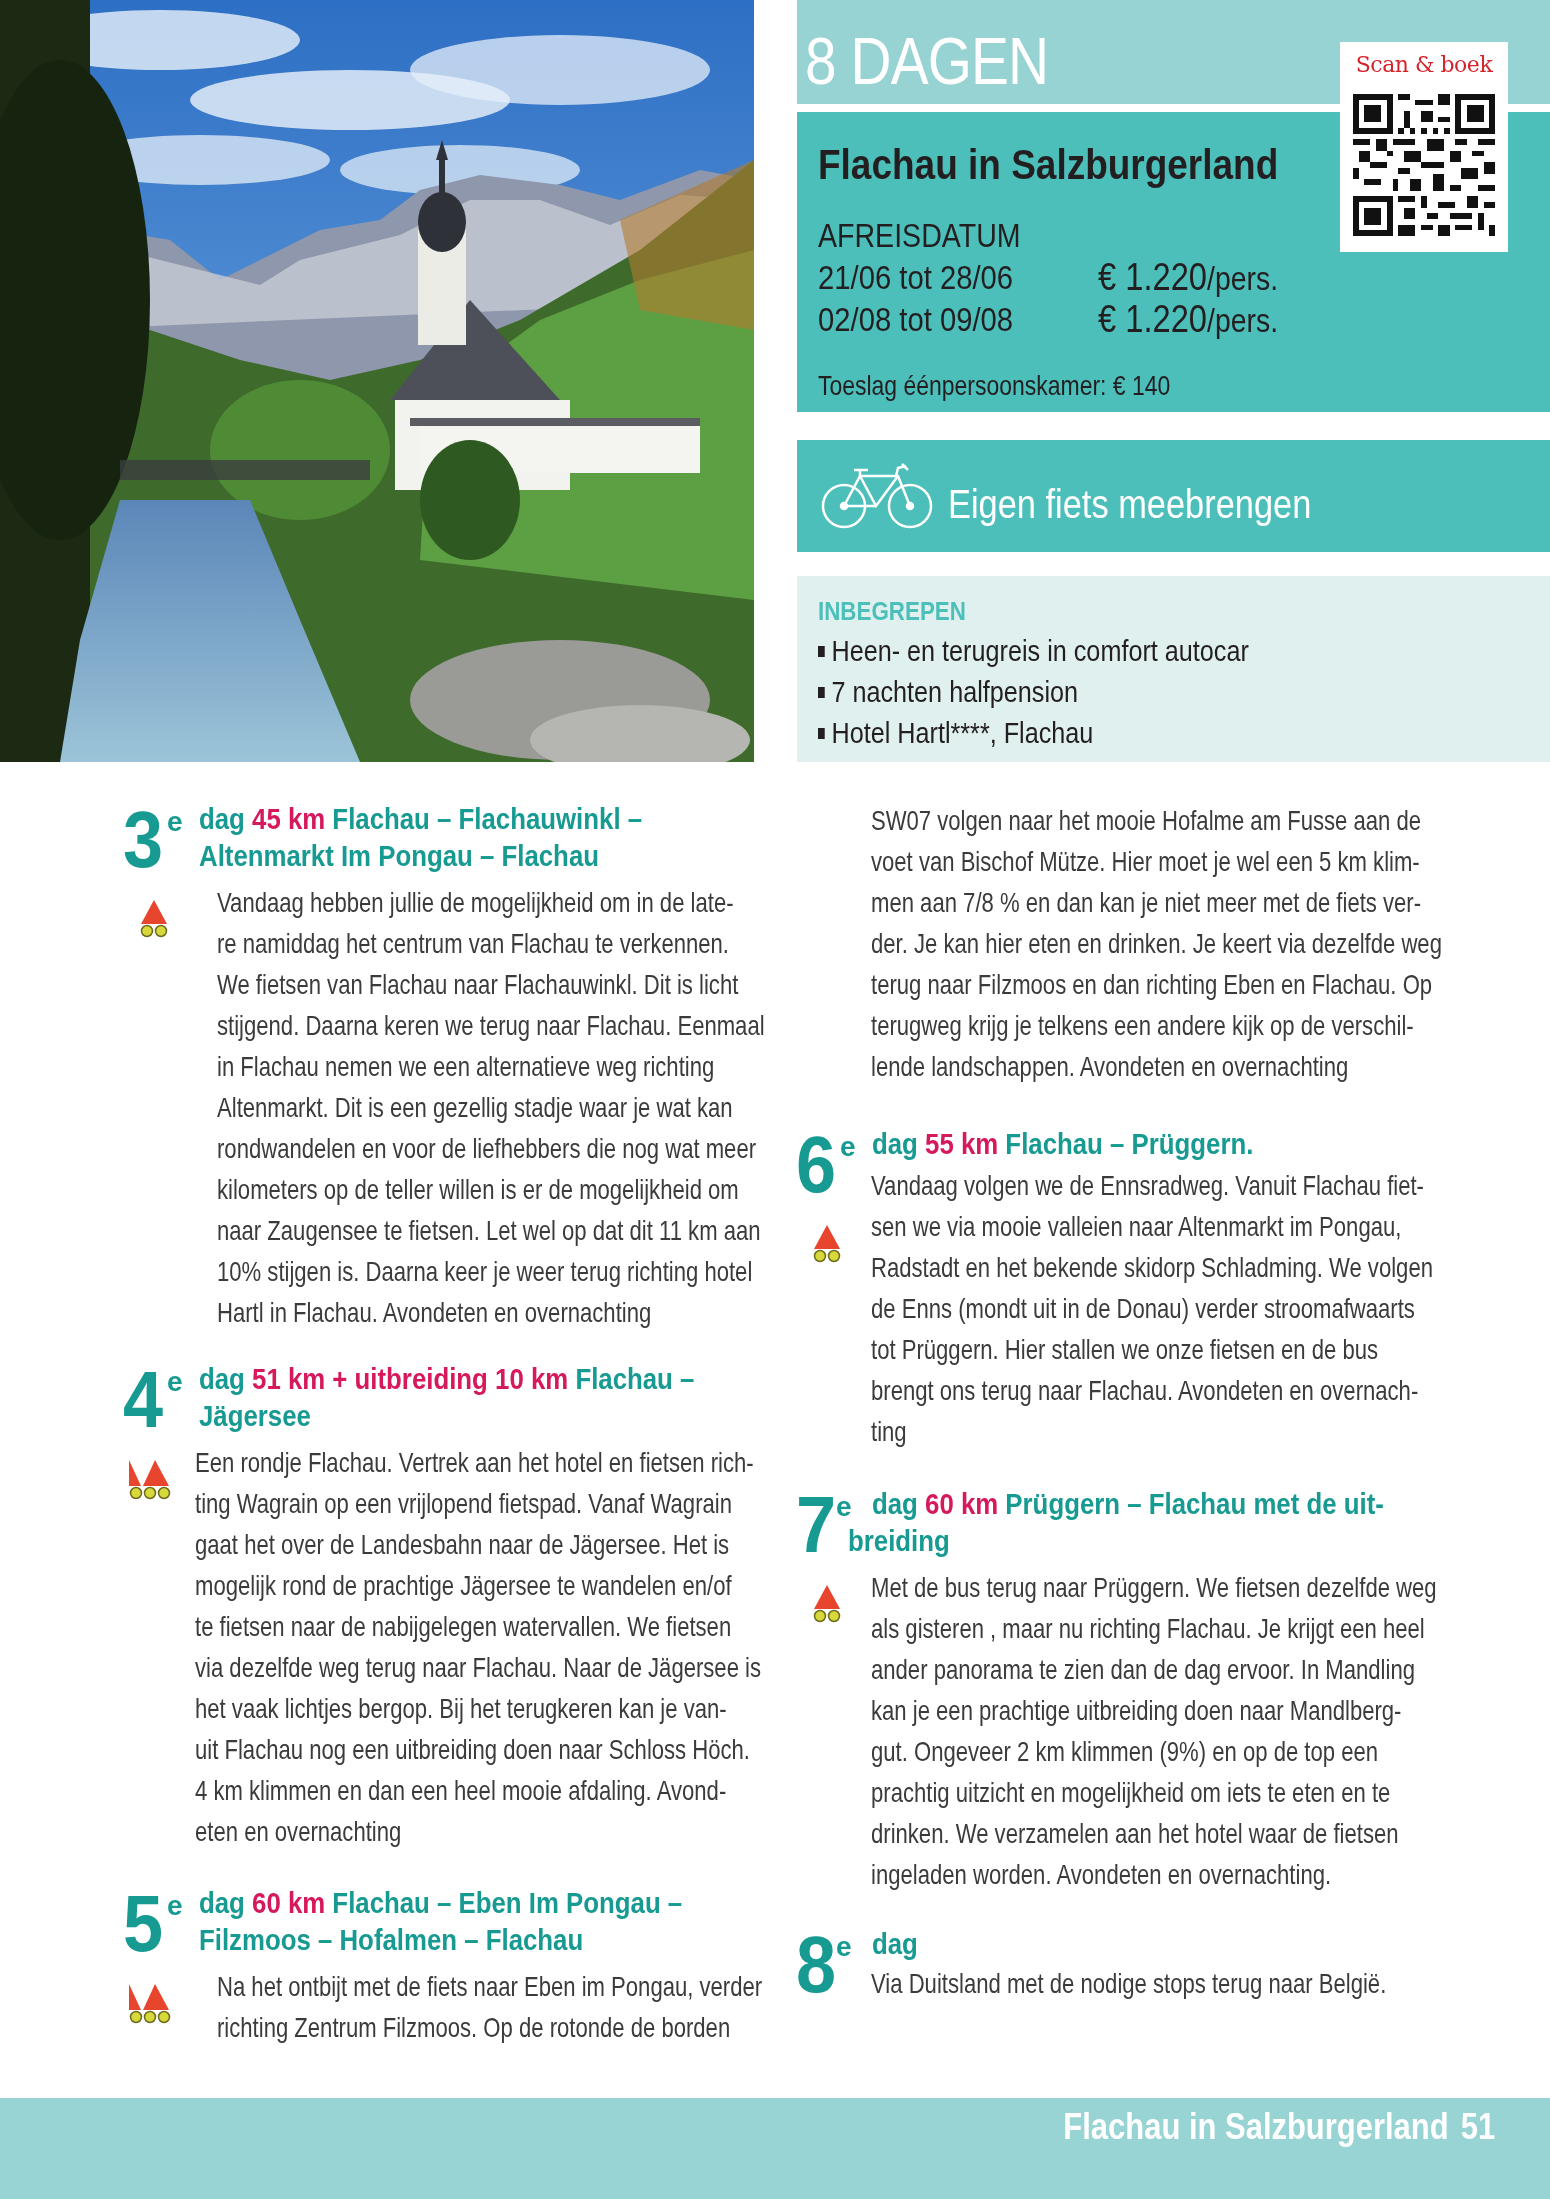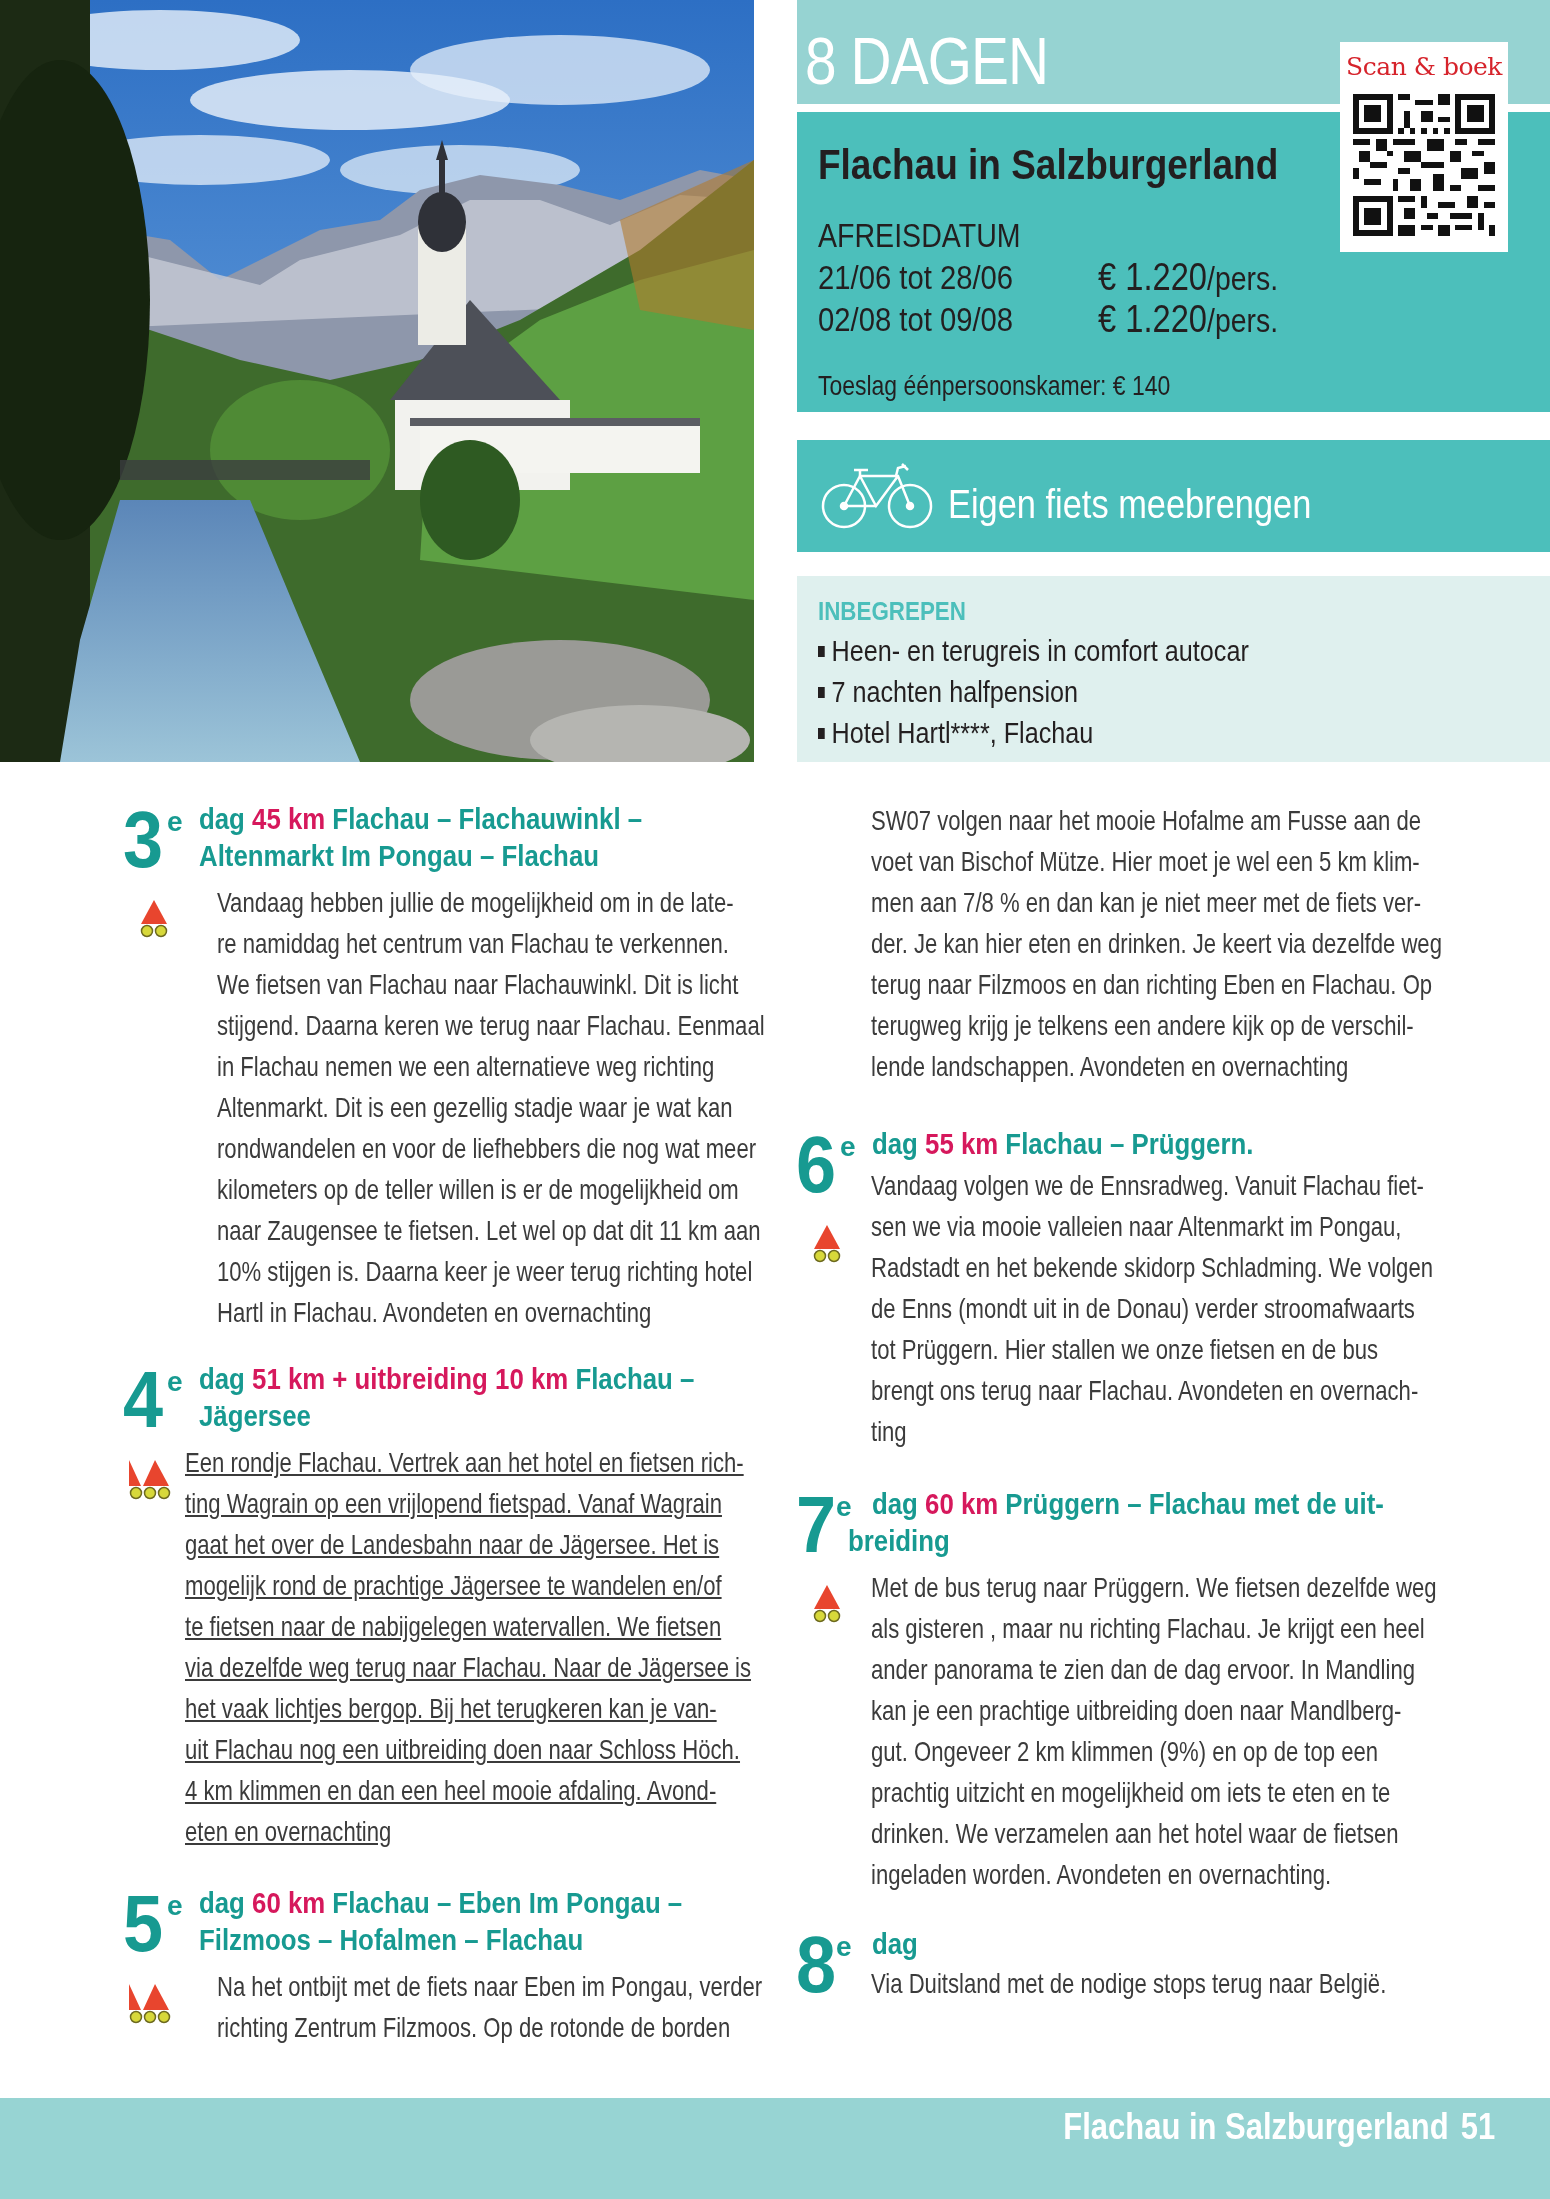--- a/index.html
+++ b/index.html
@@ -15,21 +15,21 @@
   .days-title { position: absolute; left: 805px; top: 28px; font-size: 66px; line-height: 1; color: #fff; letter-spacing: -1px; font-family: "Liberation Sans", sans-serif; transform: scaleX(0.86); transform-origin: left top; }
   .band-main { position: absolute; left: 797px; top: 112px; width: 753px; height: 300px; background: #4cbfbb; }
   .trip-title { position: absolute; left: 818px; top: 140px; font-size: 43px; font-weight: bold; color: #231f20; transform: scaleX(0.86); transform-origin: left top; white-space: nowrap; }
   .dep-label { position: absolute; left: 818px; top: 216px; font-size: 34px; color: #231f20; transform: scaleX(0.84); transform-origin: left top; }
   .date-row { position: absolute; left: 818px; font-size: 34px; color: #231f20; white-space: nowrap; transform: scaleX(0.86); transform-origin: left top; }
   .price { position: absolute; left: 1098px; font-size: 38px; color: #231f20; white-space: nowrap; transform: scaleX(0.86); transform-origin: left top; }
   .price .per { font-size: 33px; }
   .supplement { position: absolute; left: 818px; top: 370px; font-size: 28px; color: #231f20; transform: scaleX(0.82); transform-origin: left top; white-space: nowrap; }
 
   .qr-card { position: absolute; left: 1340px; top: 42px; width: 168px; height: 210px; background: #fff; }
-  .qr-label { position: absolute; left: 0; right: 0; top: 10px; text-align: center; font-family: "DejaVu Serif", serif; font-size: 25px; color: #d6232b; letter-spacing: -0.5px; }
+  .qr-label { position: absolute; left: 0; right: 0; top: 10px; text-align: center; font-family: "DejaVu Serif", serif; font-size: 22px; color: #d6232b; letter-spacing: -0.5px; }
   .qr-code { position: absolute; left: 13px; top: 52px; width: 142px; height: 142px; }
 
   .band-bike { position: absolute; left: 797px; top: 440px; width: 753px; height: 112px; background: #4cbfbb; }
   .bike-icon { position: absolute; left: 820px; top: 462px; width: 114px; height: 68px; }
   .bike-text { position: absolute; left: 948px; top: 482px; font-size: 40px; color: #fff; transform: scaleX(0.86); transform-origin: left top; white-space: nowrap; }
 
   .band-incl { position: absolute; left: 797px; top: 576px; width: 753px; height: 186px; background: #dff0ee; }
   .incl-title { position: absolute; left: 818px; top: 596px; font-size: 26px; font-weight: bold; color: #4cbfbb; transform: scaleX(0.86); transform-origin: left top; }
   .incl-list { position: absolute; left: 818px; top: 630px; list-style: none; }
   .incl-list li { font-size: 30px; line-height: 41px; color: #231f20; transform: scaleX(0.84); transform-origin: left top; white-space: nowrap; }
@@ -234,21 +234,21 @@
     <span>dag </span><span class="km">51 km + uitbreiding 10 km</span><span> Flachau –</span><br>
     <span>Jägersee</span>
   </div>
   <svg class="diff-icon" style="left:4px; top:98px;" width="48" height="44" viewBox="0 0 48 44">
     <polygon points="2,2 14,28 2,28" fill="#e8452e"></polygon>
     <polygon points="28,2 42,28 16,28" fill="#e8452e"></polygon>
     <circle cx="9" cy="35" r="5.5" fill="#d7d83a" stroke="#6d6a20" stroke-width="1.5"></circle>
     <circle cx="23" cy="35" r="5.5" fill="#d7d83a" stroke="#6d6a20" stroke-width="1.5"></circle>
     <circle cx="37" cy="35" r="5.5" fill="#d7d83a" stroke="#6d6a20" stroke-width="1.5"></circle>
   </svg>
-  <div class="day-body" style="left:62px; top:82px;text-decoration:underline;">
+  <div class="day-body" style="left:72px; top:82px;">
     <span class="ln">Een rondje Flachau. Vertrek aan het hotel en fietsen rich-</span>
       <span class="ln">ting Wagrain op een vrijlopend fietspad. Vanaf Wagrain</span>
       <span class="ln">gaat het over de Landesbahn naar de Jägersee. Het is</span>
       <span class="ln">mogelijk rond de prachtige Jägersee te wandelen en/of</span>
       <span class="ln">te fietsen naar de nabijgelegen watervallen. We fietsen</span>
       <span class="ln">via dezelfde weg terug naar Flachau. Naar de Jägersee is</span>
       <span class="ln">het vaak lichtjes bergop. Bij het   terugkeren kan je van-</span>
       <span class="ln">uit Flachau nog een uitbreiding doen naar Schloss Höch.</span>
       <span class="ln">4 km klimmen en dan een heel mooie afdaling. Avond-</span>
       <span class="ln">eten en overnachting</span>

